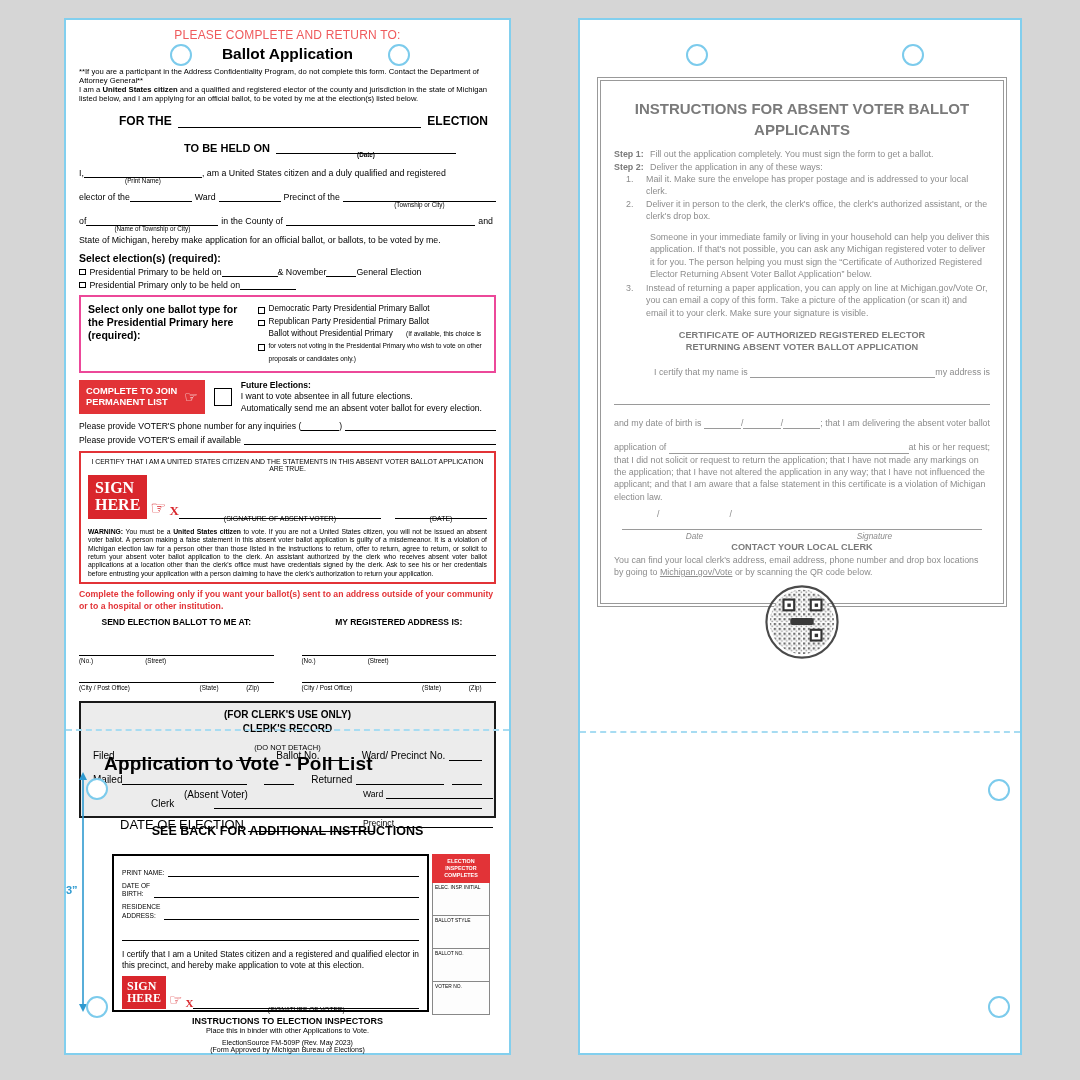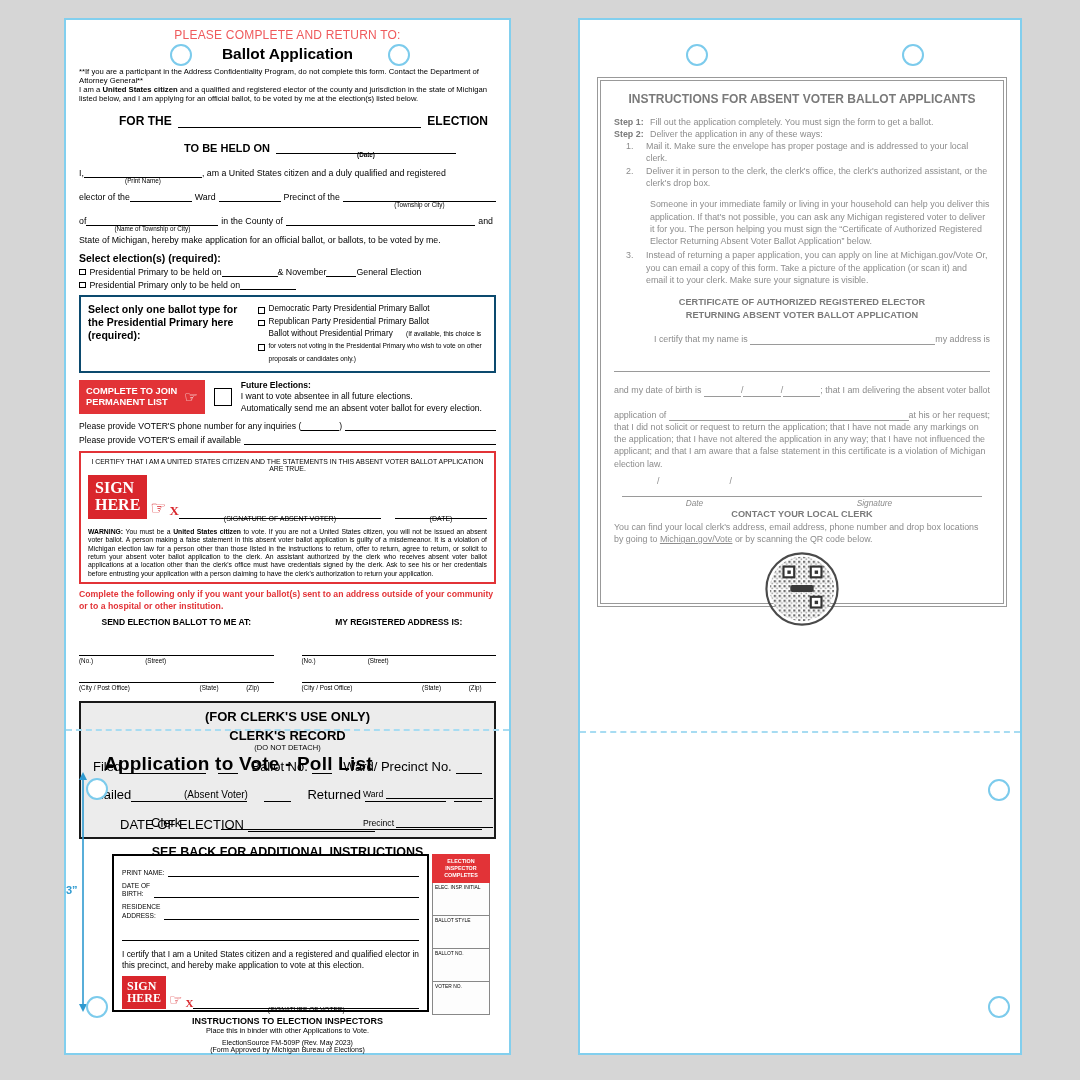--- a/index.html
+++ b/index.html
@@ -24,21 +24,21 @@
   .for-row { font-weight:bold; font-size:12px; margin:11px 8px 0 40px; display:flex; align-items:flex-end; }
   .for-row .blank { height:13px; margin:0 6px; }
   .held-row { font-weight:bold; font-size:11px; margin:13px 40px 0 105px; display:flex; align-items:flex-end; }
   .held-row .blank { height:13px; margin-left:6px; }
   .bodyline { font-size:8.8px; margin-top:13px; display:flex; align-items:flex-end; flex-wrap:nowrap; white-space:nowrap; }
   .bodyline span.t { padding:0 3px; }
   .plain { font-size:8.8px; margin-top:5px; line-height:1.3; }
   .sel-head { font-weight:bold; font-size:10.5px; margin-top:6px; }
   .cbline { font-size:8.8px; display:flex; align-items:center; margin-top:2px; white-space:nowrap; }
 
-  .redbox { border:2px solid #0c4a6e; margin-top:5px; display:flex; padding:6px 7px; }
+  .redbox { border:2px solid #ec4899; margin-top:5px; display:flex; padding:6px 7px; }
   .redbox .bt-label { width:170px; font-weight:bold; font-size:10.5px; line-height:1.22; padding-right:6px; }
   .redbox .opts { flex:1; font-size:8.2px; line-height:1.5; }
   .opt { display:flex; align-items:center; }
   .opt .cb { margin-top:2px; }
   .opt3-note { font-size:6.6px; line-height:1.25; display:block; margin-left:11px; }
 
   .perm-row { display:flex; align-items:center; margin-top:7px; }
   .perm-badge { background:#e23337; color:#fff; font-weight:bold; font-size:9.3px; line-height:1.2; padding:6px 7px; display:flex; align-items:center; gap:7px; }
   .hand-white { font-size:15px; font-weight:normal; }
   .bigcb { width:18px; height:18px; border:1.7px solid #000; margin:0 9px; flex:none; }
@@ -55,21 +55,21 @@
   .warning { font-size:6.8px; line-height:1.24; text-align:justify; margin-top:9px; }
 
   .outside { color:#e23337; font-weight:bold; font-size:8.7px; line-height:1.3; margin-top:5px; }
 
   .addr-cols { display:flex; gap:28px; margin-top:5px; }
   .addr-col { flex:1; }
   .addr-head { text-align:center; font-weight:bold; font-size:8.5px; margin-bottom:16px; }
   .fieldline { position:relative; border-bottom:1px solid #000; height:13px; margin-bottom:14px; }
   .fieldline .c { position:absolute; top:14px; font-size:6.3px; white-space:nowrap; }
 
-  .clerkbox { border:2px solid #1a1a1a; background:#ececec; margin-top:4px; padding:5px 12px 7px; font-size:13px; }
+  .clerkbox { border:2px solid #1a1a1a; background:#ececec; margin-top:4px; padding:5px 12px 7px; font-size:10px; }
   .ck-title { text-align:center; font-weight:bold; line-height:1.45; }
   .ck-row { display:flex; align-items:flex-end; margin-top:13px; white-space:nowrap; }
   .ck-row .t { padding:0 4px; }
   .seeback { text-align:center; font-weight:bold; font-size:12.5px; margin-top:6px; }
 
   .perf { position:absolute; left:0; right:0; border-top:2.5px dashed #a7dcf2; }
 
   
   .poll { position:absolute; left:0; top:712px; width:100%; height:323px; }
   .dnd { text-align:center; font-size:7.5px; margin-top:11px; }
@@ -89,21 +89,21 @@
   .insp { position:absolute; left:366px; top:122px; width:58px; height:158px; font-size:5px; }
   .insp-head { background:#e23337; color:#fff; font-weight:bold; text-align:center; font-size:5.4px; line-height:1.3; padding:3px 1px; border:1px solid #e23337; }
   .insp-cell { border:1px solid #888; border-top:none; height:33px; padding:2px 2px; background:#fdfdfd; font-size:4.9px; }
   .poll-foot { position:absolute; left:0; right:0; top:284px; text-align:center; }
   .pf-t { font-weight:bold; font-size:9px; }
   .pf-s { font-size:7.3px; }
   .pf-src { font-size:7px; margin-top:4px; }
 
   
   .instr-box { position:absolute; left:17px; top:57px; width:410px; height:530px; border:4px double #999; padding:7px 13px; color:#8c8c8c; font-size:8.9px; line-height:1.38; }
-  .ib-title { text-align:center; font-weight:bold; color:#7a7a7a; font-size:12px; margin-top:3px; }
+  .ib-title { text-align:center; font-weight:bold; color:#7a7a7a; font-size:15px; margin-top:11px; }
   .step { display:flex; }
   .step .slbl { width:36px; flex:none; font-weight:bold; color:#7a7a7a; }
   .li { display:flex; margin-left:12px; }
   .li .num { width:20px; flex:none; }
   .indent-para { margin-left:36px; margin-top:9px; }
   .cert-title { text-align:center; font-weight:bold; color:#7a7a7a; font-size:9.2px; line-height:1.35; margin-top:10px; }
   .gblank { display:inline-block; border-bottom:1px solid #9a9a9a; height:11px; position:relative; }
   .gline { display:flex; align-items:flex-end; white-space:nowrap; }
   .gcap { position:absolute; left:50%; top:12px; transform:translateX(-50%); font-size:8.3px; color:#8c8c8c; white-space:nowrap; }
   .slashes { position:absolute; top:-11px; left:0; width:100%; display:flex; justify-content:space-around; color:#8c8c8c; }

